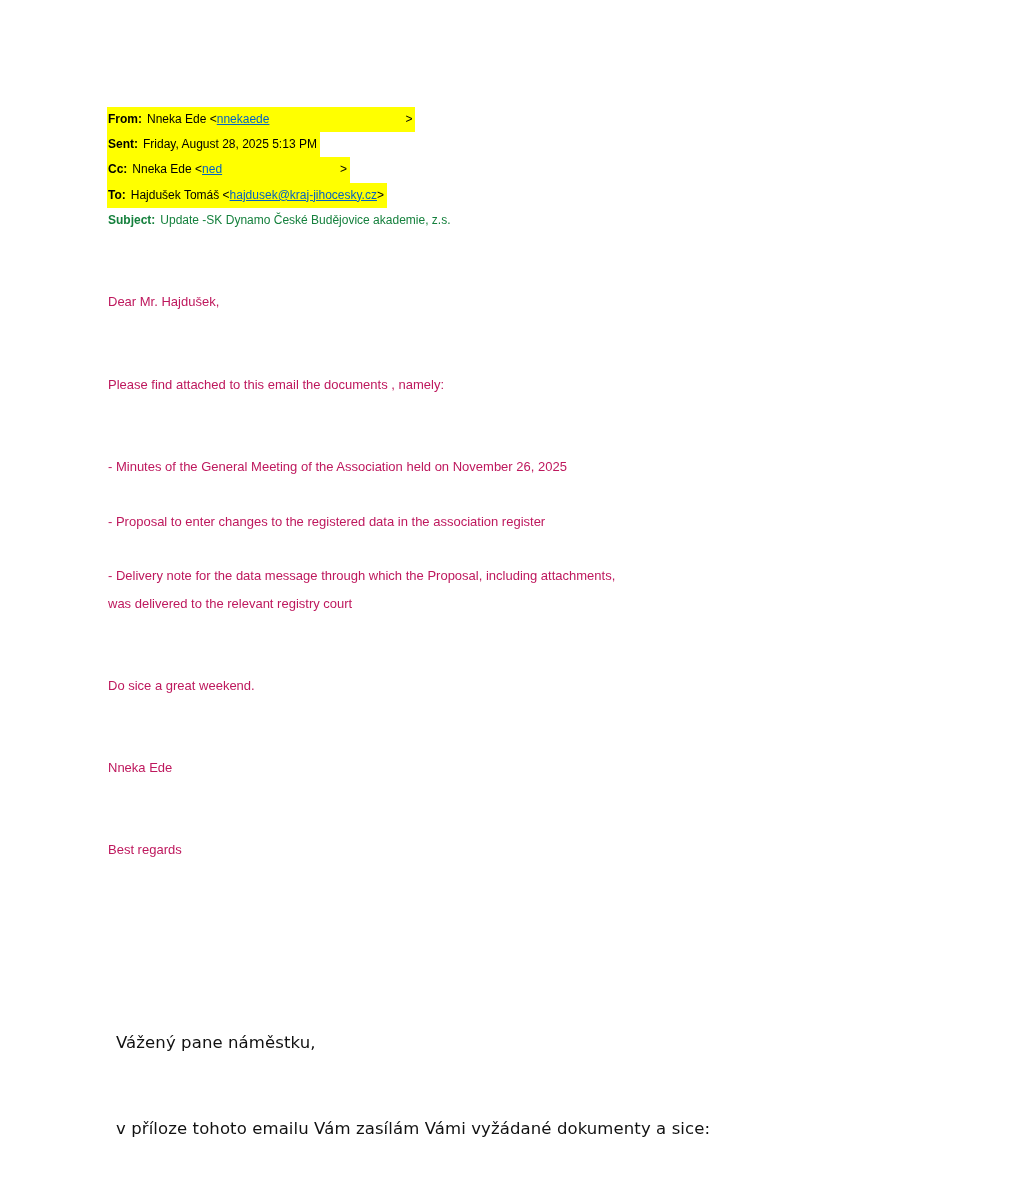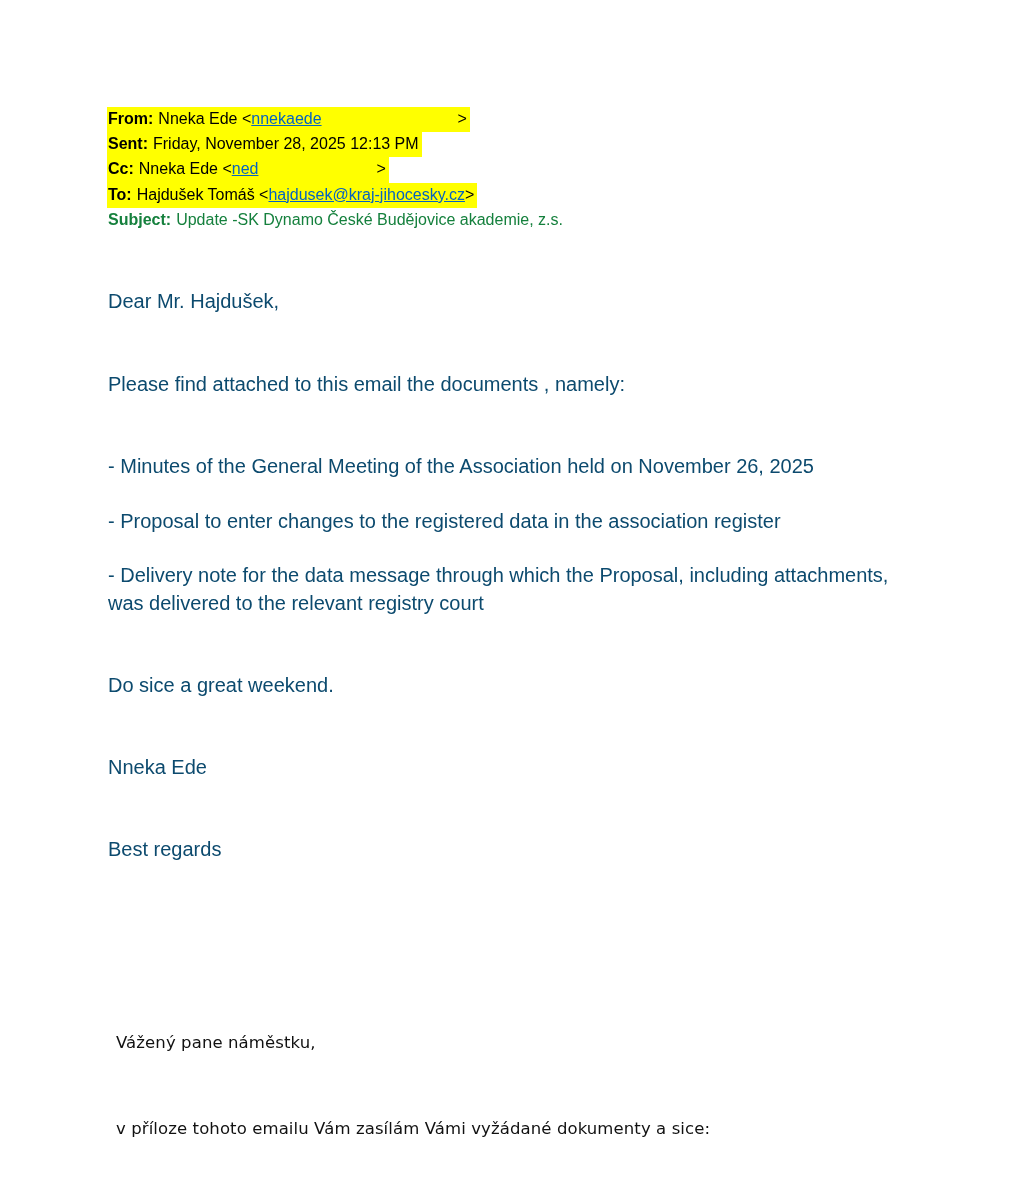--- a/index.html
+++ b/index.html
@@ -13,21 +13,21 @@
     height: 1186px;
     background: #ffffff;
     box-sizing: border-box;
     padding: 107px 104px 0 108px;
     font-family: "Liberation Sans", sans-serif;
     color: #1a1a1a;
     overflow: hidden;
   }
   
   .mail-header {
-    font-size: 16px;
+    font-size: 12px;
     line-height: 24.2px;
     color: #000000;
   }
   .hline { white-space: nowrap; }
   .hl {
     display: inline-block;
     background: #ffff00;
     padding: 0 3px 1px 1px;
     margin-left: -1px;
   }
@@ -40,23 +40,23 @@
     text-decoration: underline;
     cursor: pointer;
   }
   .gap { display: inline-block; height: 1px; }
   .gap-from { width: 136px; }
   .gap-cc  { width: 118px; }
   .subject-line { white-space: nowrap; color: #15803d; }
   
   .body-en {
     margin-top: 29px;
-    font-size: 20px;
+    font-size: 13px;
     line-height: 27.4px;
-    color: #0c4a6e;
+    color: #be185d;
     max-width: 812px;
     white-space: pre-line;
   }
   .body-en p { margin: 0; }
   .body-en p.sp { margin-top: 27.4px; }
   
   .body-cs {
     margin-top: 104px;
     font-size: 16.5px;
     line-height: 26.3px;
@@ -74,21 +74,21 @@
 
 <div class="page">
 
   <div class="mail-header">
 
     <div class="hline">
       <span class="hl"><span class="hlabel">From:</span><span>Nneka Ede &lt;</span><a>nnekaede</a><span class="gap gap-from"></span><span>&gt;</span></span>
     </div>
 
     <div class="hline">
-      <span class="hl"><span class="hlabel">Sent:</span><span>Friday, November 28, 2025 12:13 PM</span></span>
+      <span class="hl"><span class="hlabel">Sent:</span><span>Friday, August 28, 2025 5:13 PM</span></span>
     </div>
 
     <div class="hline">
       <span class="hl"><span class="hlabel">Cc:</span><span>Nneka Ede &lt;</span><a>ned</a><span class="gap gap-cc"></span><span>&gt;</span></span>
     </div>
 
     <div class="hline">
       <span class="hl"><span class="hlabel">To:</span><span>Hajdušek Tomáš &lt;</span><a>hajdusek@kraj-jihocesky.cz</a><span>&gt;</span></span>
     </div>
 

